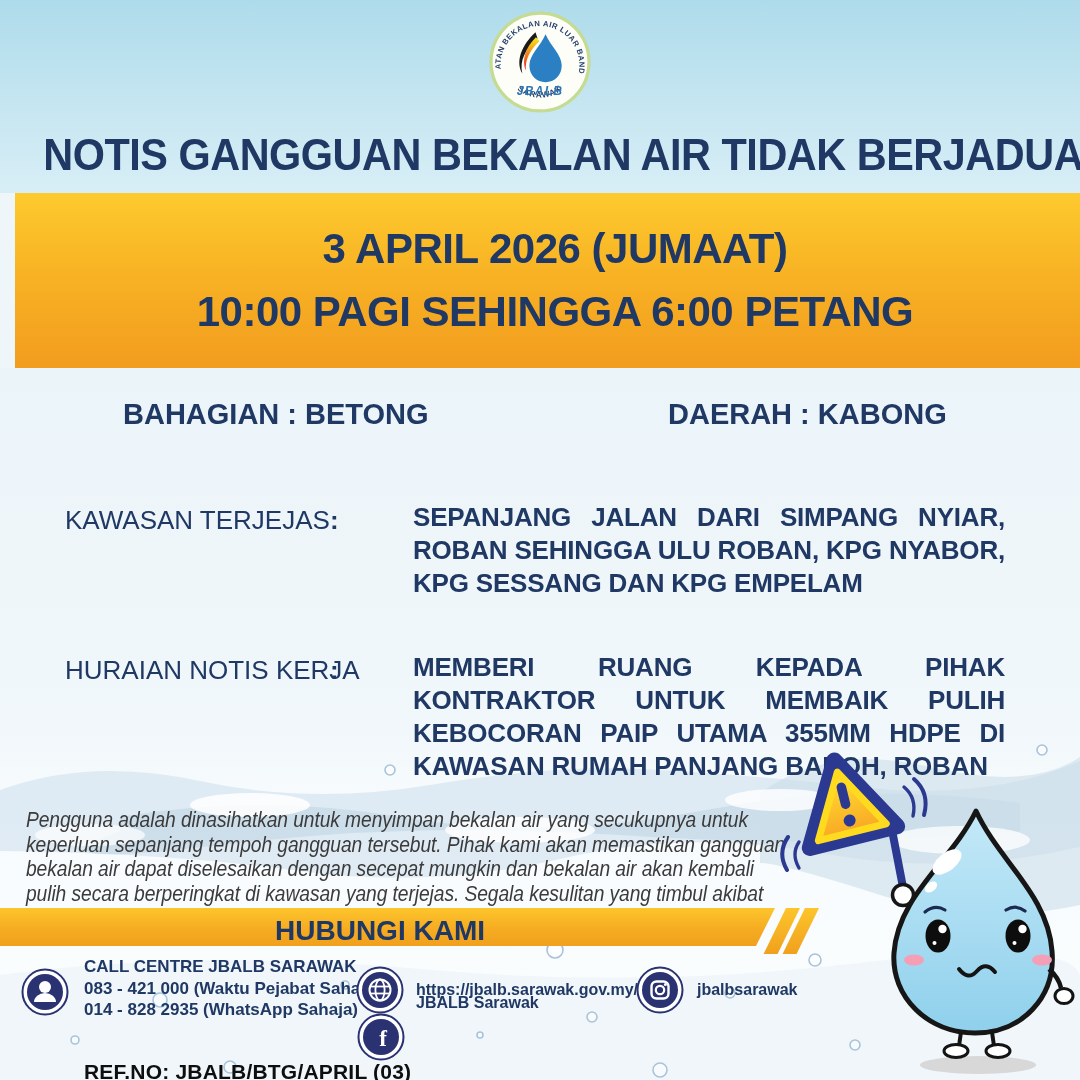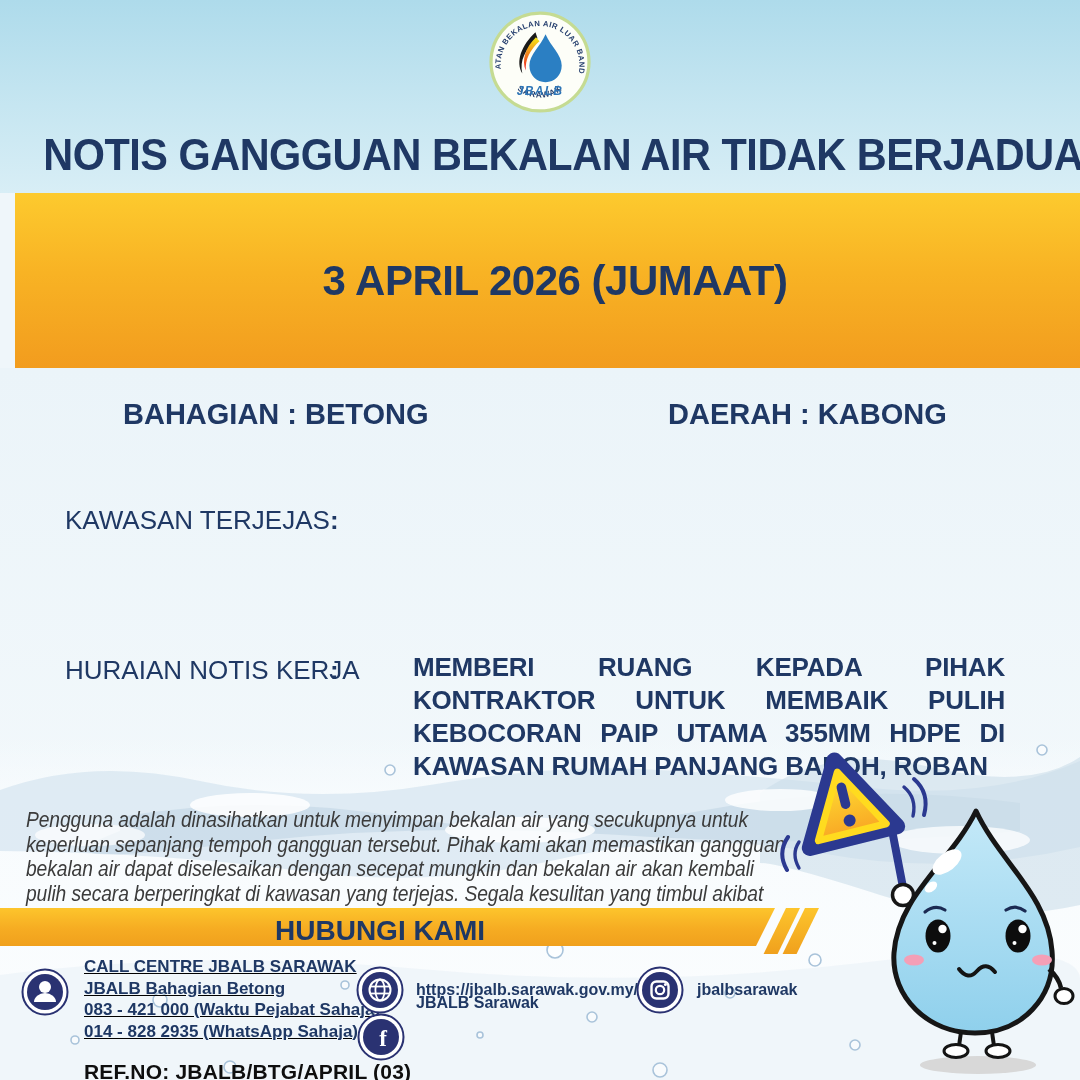--- a/index.html
+++ b/index.html
@@ -38,21 +38,21 @@
     -webkit-clip-path:polygon(0 0,775px 0,752px 46px,0 46px);
     clip-path:polygon(0 0,775px 0,752px 46px,0 46px);}
   .hubungi-label{width:760px;text-align:center;line-height:46px;font-size:28px;font-weight:bold;color:#1F3864;}
   .stripe{position:absolute;top:908px;height:46px;width:14px;z-index:6;
     background:linear-gradient(180deg,#FDC52C,#F0A01D);
     transform:skewX(-26deg);transform-origin:top left;}
   .stripe.s1{left:786px;}
   .stripe.s2{left:805px;}
   
   .cicon{position:absolute;width:48px;height:48px;z-index:7;}
-  .cc-block{position:absolute;left:84px;top:956px;z-index:7;text-decoration:underline;}
+  .cc-block{position:absolute;left:84px;top:956px;z-index:7;}
   .cc-line{font-size:17px;font-weight:bold;color:#1F3864;line-height:21.5px;white-space:nowrap;}
   .refno{position:absolute;left:84px;top:1060px;font-size:21px;font-weight:bold;color:#0E0E0E;z-index:7;white-space:nowrap;letter-spacing:.2px;}
   .clabel{position:absolute;font-size:16px;font-weight:bold;color:#1F3864;z-index:7;white-space:nowrap;}
   .mascot{position:absolute;left:780px;top:735px;width:300px;height:345px;z-index:5;}
 </style>
 </head>
 <body>
 
 <div class="canvas">
 
@@ -77,20 +77,21 @@
     <path d="M46 21 C32 34 26 50 33 62 C30 49 36 38 48 27 Z" fill="#1A1A1A"></path>
     <path d="M46.5 26 C36 36 32 49 36.5 59 C35.5 48 41 38 50 30 Z" fill="url(#flameG)"></path>
     <path d="M56 23 C51 35 40 43 40 54 C40 63.5 47 70.5 56 70.5 C65 70.5 72 63.5 72 54 C72 43 61 35 56 23 Z" fill="#2B7FC3"></path>
     <text x="50.5" y="83" text-anchor="middle" font-size="12" font-weight="bold" font-style="italic" fill="#2E75B6" letter-spacing="1.2">JBALB</text>
   </svg>
 
   <div class="title">NOTIS GANGGUAN BEKALAN AIR TIDAK BERJADUAL</div>
 
   <div class="date-banner">
     <div class="date-line">3 APRIL 2026 (JUMAAT)</div>
+    <div class="date-line">10:00 PAGI SEHINGGA 6:00 PETANG</div>
   </div>
 
   <div class="pale"></div>
 
   <svg class="water" viewBox="0 0 1080 345" preserveAspectRatio="none">
     <defs>
       <linearGradient id="wfade" x1="0" y1="0" x2="0" y2="1">
         <stop offset="0" stop-color="#F7FBFD" stop-opacity="0"></stop>
         <stop offset=".2" stop-color="#F9FCFE" stop-opacity=".85"></stop>
         <stop offset="1" stop-color="#FBFDFE" stop-opacity=".95"></stop>
@@ -124,20 +125,21 @@
       <circle cx="480" cy="300" r="3"></circle>
         <circle cx="945" cy="330" r="4"></circle>
     </g>
   </svg>
 
   <div class="region bahagian">BAHAGIAN : BETONG</div>
   <div class="region daerah">DAERAH : KABONG</div>
 
   <div class="info-label" style="top:505px">KAWASAN TERJEJAS</div>
   <div class="info-colon" style="top:505px">:</div>
+  <div class="info-value" style="top:501px">SEPANJANG JALAN DARI SIMPANG NYIAR, ROBAN SEHINGGA ULU ROBAN, KPG NYABOR, KPG SESSANG DAN KPG EMPELAM</div>
 
   <div class="info-label" style="top:655px">HURAIAN NOTIS KERJA</div>
   <div class="info-colon" style="top:655px">:</div>
   <div class="info-value" style="top:651px">MEMBERI RUANG KEPADA PIHAK KONTRAKTOR UNTUK MEMBAIK PULIH KEBOCORAN PAIP UTAMA 355MM HDPE DI KAWASAN RUMAH PANJANG BAROH, ROBAN</div>
 
   <div class="advisory">Pengguna adalah dinasihatkan untuk menyimpan bekalan air yang secukupnya untuk keperluan sepanjang tempoh gangguan tersebut. Pihak kami akan memastikan gangguan bekalan air dapat diselesaikan dengan secepat mungkin dan bekalan air akan kembali pulih secara berperingkat di kawasan yang terjejas. Segala kesulitan yang timbul akibat gangguan ini adalah sangat dikesali.</div>
 
   <svg class="mascot" viewBox="0 0 300 345">
     <defs>
       <linearGradient id="bodyG" x1="0" y1="0" x2="0" y2="1">
@@ -192,21 +194,20 @@
   <div class="stripe s2"></div>
 
   <svg class="cicon" style="left:21px;top:968px" viewBox="0 0 48 48">
     <circle cx="24" cy="24" r="22.5" fill="#FFFFFF" stroke="#2A3272" stroke-width="2"></circle>
     <circle cx="24" cy="24" r="18" fill="#2A3272"></circle>
     <circle cx="24" cy="19" r="6" fill="#FFFFFF"></circle>
     <path d="M13 34 a11 9 0 0 1 22 0 z" fill="#FFFFFF"></path>
   </svg>
   <div class="cc-block">
     <div class="cc-line">CALL CENTRE JBALB SARAWAK</div>
-    <div class="cc-line">JBALB Bahagian Betong</div>
     <div class="cc-line">083 - 421 000 (Waktu Pejabat Sahaja)</div>
     <div class="cc-line">014 - 828 2935 (WhatsApp Sahaja)</div>
   </div>
   <div class="refno">REF.NO: JBALB/BTG/APRIL (03)</div>
 
   <svg class="cicon" style="left:356px;top:966px" viewBox="0 0 48 48">
     <circle cx="24" cy="24" r="22.5" fill="#FFFFFF" stroke="#2A3272" stroke-width="2"></circle>
     <circle cx="24" cy="24" r="18" fill="#2A3272"></circle>
     <circle cx="24" cy="24" r="10.5" fill="none" stroke="#FFFFFF" stroke-width="2"></circle>
     <ellipse cx="24" cy="24" rx="4.6" ry="10.5" fill="none" stroke="#FFFFFF" stroke-width="1.8"></ellipse>

